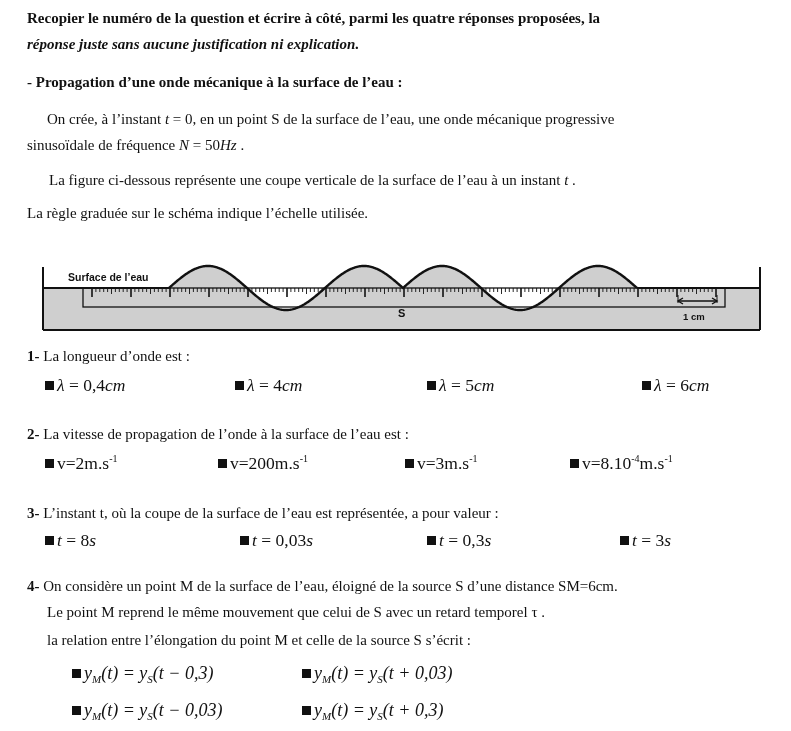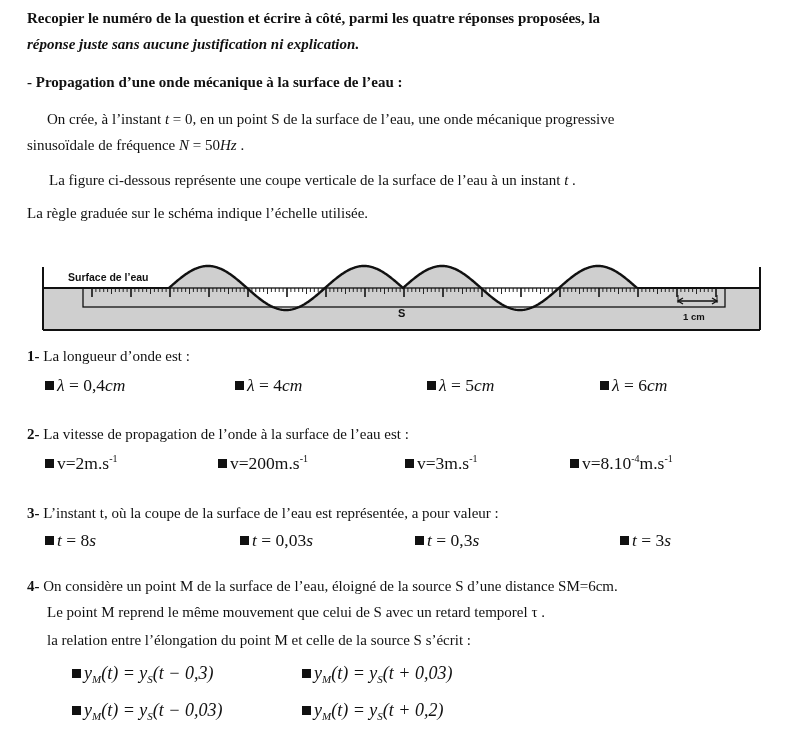--- a/index.html
+++ b/index.html
@@ -218,49 +218,49 @@
 </svg>
 
 <div class="line" style="left:27px; top:348px;font-family:Liberation Serif, serif;">
   <span class="num">1-</span>
   <span>La longueur d’onde est :</span>
 </div>
 <div id="q1-opts">
     <div class="opt" style="left: 45px; top: 375px;"><span class="sq"></span><span class="it">λ</span><span> = </span><span>0,4</span><span class="it">cm</span></div>
     <div class="opt" style="left: 235px; top: 375px;"><span class="sq"></span><span class="it">λ</span><span> = </span><span>4</span><span class="it">cm</span></div>
     <div class="opt" style="left: 427px; top: 375px;"><span class="sq"></span><span class="it">λ</span><span> = </span><span>5</span><span class="it">cm</span></div>
-    <div class="opt" style="left: 600px; top: 375px; text-align: right;"><span class="sq"></span><span class="it">λ</span><span> = </span><span>6</span><span class="it">cm</span></div>
+    <div class="opt" style="left: 642px; top: 375px; text-align: right;"><span class="sq"></span><span class="it">λ</span><span> = </span><span>6</span><span class="it">cm</span></div>
   </div>
 
 <div class="line" style="left:27px; top:426px;text-align:right;">
   <span class="num">2-</span>
   <span>La vitesse de propagation de l’onde à la surface de l’eau est :</span>
 </div>
 <div id="q2-opts">
     <div class="opt" style="left: 45px; top: 453px;"><span class="sq"></span><span>v=2m.s</span><sup>-1</sup></div>
     <div class="opt" style="left: 218px; top: 453px;"><span class="sq"></span><span>v=200m.s</span><sup>-1</sup></div>
     <div class="opt" style="left: 393px; top: 453px; padding-left: 12px;"><span class="sq"></span><span>v=3m.s</span><sup>-1</sup></div>
     <div class="opt" style="left: 570px; top: 453px;"><span class="sq"></span><span>v=8.10</span><sup>-4</sup><span>m.s</span><sup>-1</sup></div>
   </div>
 
 <div class="line" style="left:27px; top:505px;">
   <span class="num">3-</span>
   <span>L’instant t, où la coupe de la surface de l’eau est représentée, a pour valeur :</span>
 </div>
 <div id="q3-opts">
     <div class="opt" style="left: 45px; top: 530px;"><span class="sq"></span><span class="it">t</span><span> = </span><span>8</span><span class="it">s</span></div>
     <div class="opt" style="left: 240px; top: 530px;"><span class="sq"></span><span class="it">t</span><span> = </span><span>0,03</span><span class="it">s</span></div>
-    <div class="opt" style="left: 415px; top: 530px;"><span class="sq"></span><span class="it">t</span><span> = </span><span>0,3</span><span class="it">s</span></div>
+    <div class="opt" style="left: 427px; top: 530px;"><span class="sq"></span><span class="it">t</span><span> = </span><span>0,3</span><span class="it">s</span></div>
     <div class="opt" style="left: 620px; top: 530px;"><span class="sq"></span><span class="it">t</span><span> = </span><span>3</span><span class="it">s</span></div>
   </div>
 
 <div class="line" style="left:27px; top:578px;">
   <span class="num">4-</span>
   <span>On considère un point M de la surface de l’eau, éloigné de la source S d’une distance SM=6cm.</span>
 </div>
 <div class="line" style="left:47px; top:604px;">Le point M reprend le même mouvement que celui de S avec un retard temporel τ .</div>
 <div class="line" style="left:47px; top:632px;">la relation entre l’élongation du point M et celle de la source S s’écrit :</div>
 <div id="q4-opts">
     <div class="opt" style="left: 72px; top: 663px; font-size: 18px;"><span class="sq"></span><span class="it">y</span><sub>M</sub><span class="it">(t) = </span><span class="it">y</span><sub>S</sub><span class="it">(t − 0,3)</span></div>
     <div class="opt" style="left: 302px; top: 663px; font-size: 18px;"><span class="sq"></span><span class="it">y</span><sub>M</sub><span class="it">(t) = </span><span class="it">y</span><sub>S</sub><span class="it">(t + 0,03)</span></div>
     <div class="opt" style="left: 72px; top: 700px; font-size: 18px;"><span class="sq"></span><span class="it">y</span><sub>M</sub><span class="it">(t) = </span><span class="it">y</span><sub>S</sub><span class="it">(t − 0,03)</span></div>
-    <div class="opt" style="left: 302px; top: 700px; font-size: 18px;"><span class="sq"></span><span class="it">y</span><sub>M</sub><span class="it">(t) = </span><span class="it">y</span><sub>S</sub><span class="it">(t + 0,2)</span></div>
+    <div class="opt" style="left: 302px; top: 700px; font-size: 18px;"><span class="sq"></span><span class="it">y</span><sub>M</sub><span class="it">(t) = </span><span class="it">y</span><sub>S</sub><span class="it">(t + 0,3)</span></div>
   </div>
 
 </body></html>

